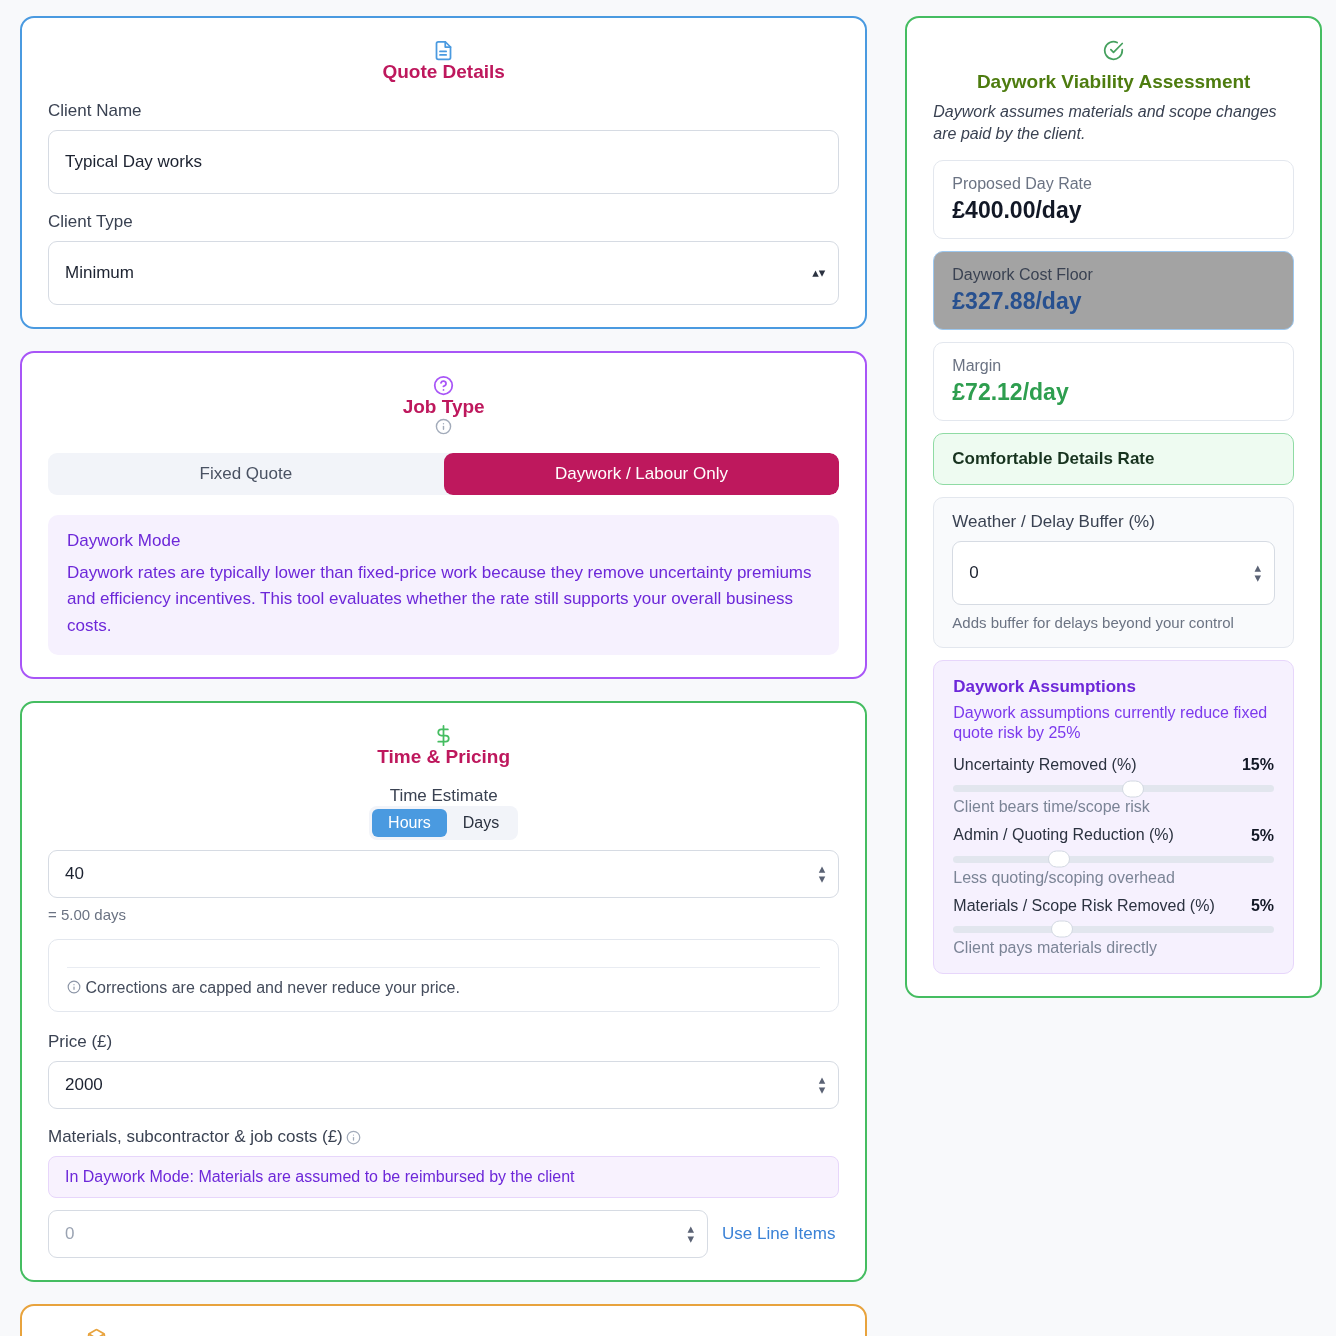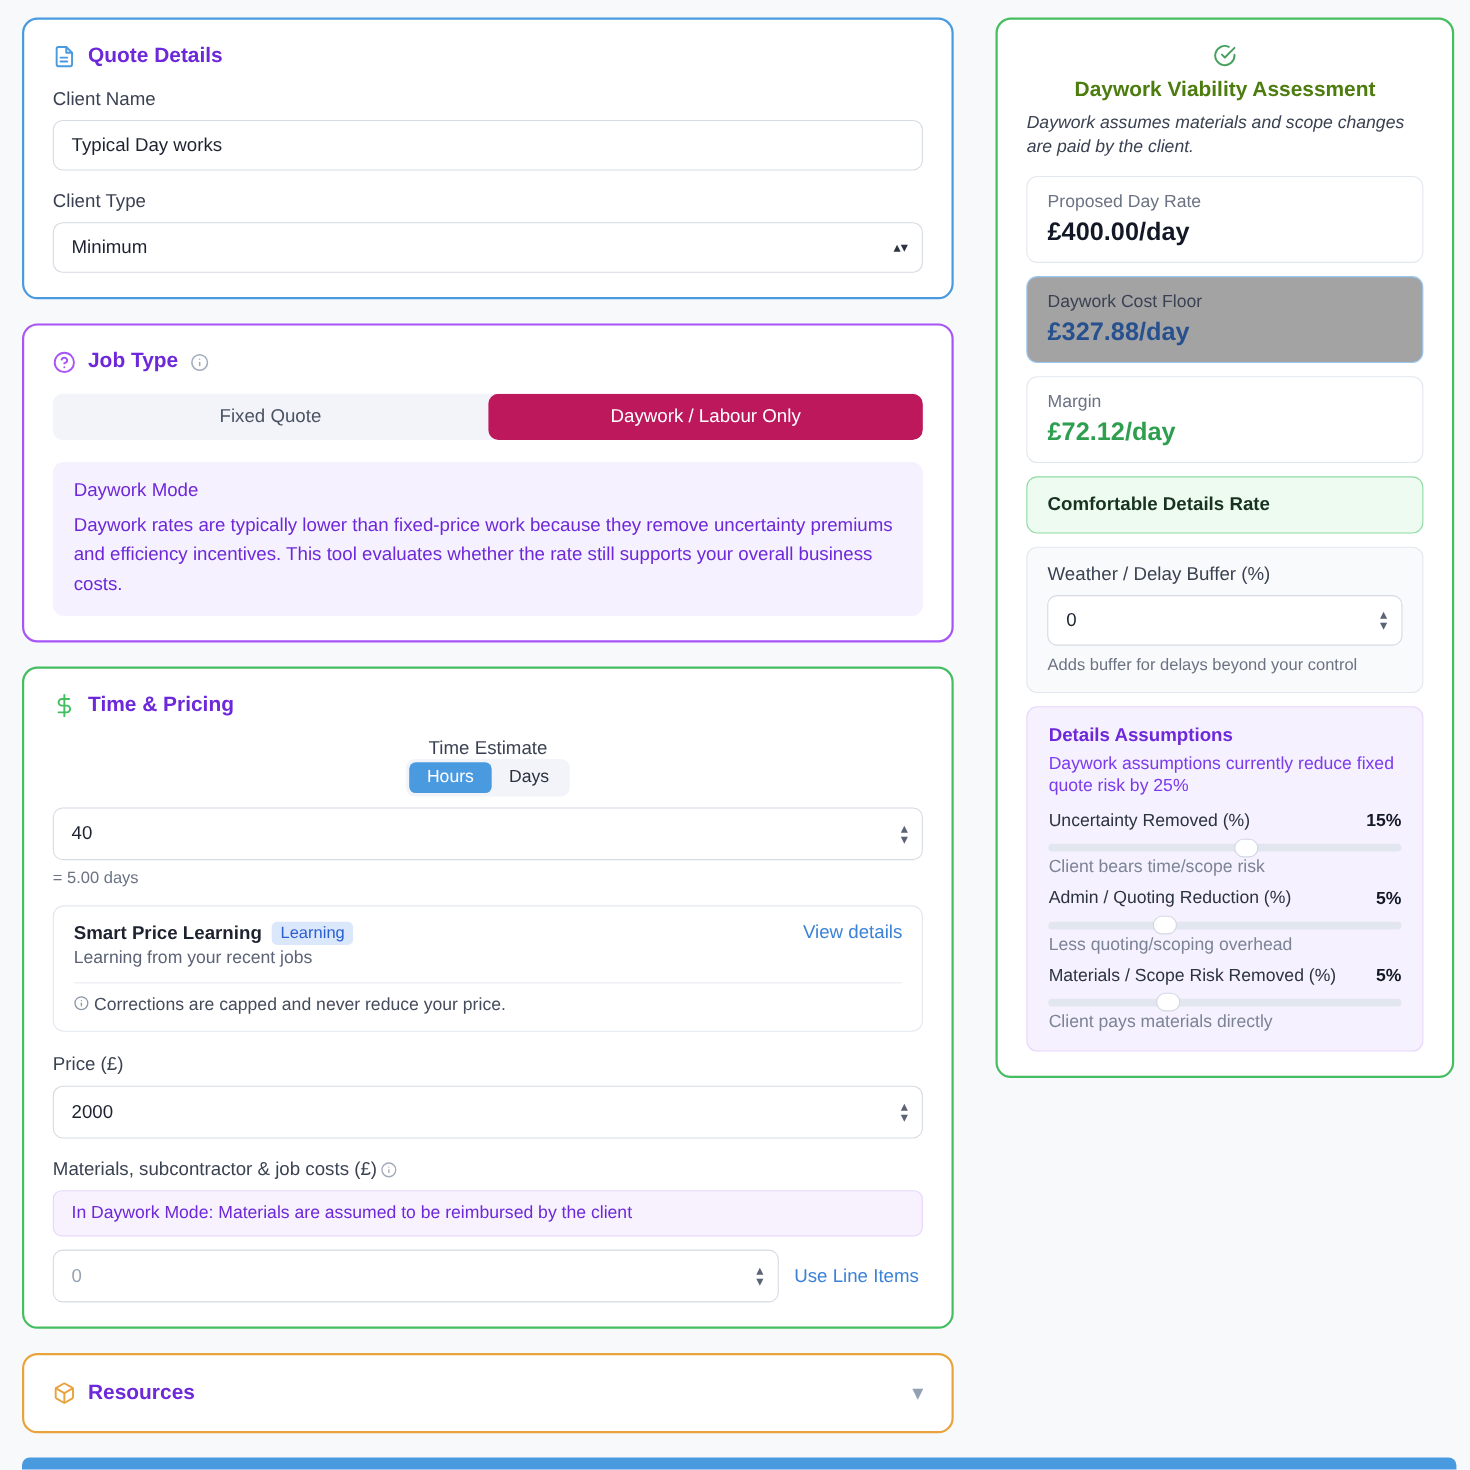--- a/index.html
+++ b/index.html
@@ -13,27 +13,27 @@
   .col-left { width: 850px; display: flex; flex-direction: column; gap: 22px; }
   .col-right { width: 418px; }
 
   
   .card { background: #fff; border-radius: 14px; padding: 22px 26px; }
   .card-blue   { border: 2px solid #4a9ae0; }
   .card-purple { border: 2px solid #a855f7; }
   .card-green  { border: 2px solid #45bd61; }
   .card-orange { border: 2px solid #e8a33d; }
 
-  .card-title { display: flex; align-items: center; gap: 11px; font-size: 19px;
-                font-weight: 700; color: #6d28d9; margin-bottom: 18px; }
+  .card-title { display: flex; align-items: center; font-size: 19px;
+                font-weight: 700; color: #be185d; margin-bottom: 18px; flex-direction: column; }
   .ico { width: 21px; height: 21px; display: inline-block; flex: none; }
 
   .field-label { font-size: 17px; color: #3a4252; margin-bottom: 9px; }
   .inp {
-    width: 100%; height: 46px; border: 1px solid #d6dbe3; border-radius: 9px;
+    width: 100%; height: 64px; border: 1px solid #d6dbe3; border-radius: 9px;
     background: #fff; padding: 0 16px; font-size: 17px; color: #1c2230;
     font-family: inherit; display: flex; align-items: center;
   }
   .inp.ph { color: #9aa3b2; }
   .inp-wrap { position: relative; }
   .spin { position: absolute; right: 14px; top: 50%; transform: translateY(-50%);
           font-size: 13px; color: #5b6375; line-height: 0.78; text-align: center; }
   .spin span { display: block; }
   .sel-arrow { position: absolute; right: 14px; top: 50%; transform: translateY(-50%);
                font-size: 13px; color: #2b3240; line-height: 0.78; text-align: center; }
@@ -187,30 +187,20 @@
       <div class="inp-wrap">
         <div class="inp" style="height:48px">40</div>
         <span class="spin">
             <span>▴</span>
             <span>▾</span>
           </span>
       </div>
       <div class="hint">= 5.00 days</div>
 
       <div class="spl">
-        <div class="spl-top">
-          <div>
-            <div class="spl-h">
-              <span>Smart Price Learning</span>
-              <span class="badge">Learning</span>
-            </div>
-            <div class="spl-sub">Learning from your recent jobs</div>
-          </div>
-          <div class="link">View details</div>
-        </div>
         <div class="spl-div"></div>
         <div class="spl-foot">
           <span class="ico" style="width:14px;height:14px;vertical-align:-1px">
             <svg viewBox="0 0 24 24" fill="none" stroke="#8c95a6" stroke-width="2" stroke-linecap="round" stroke-linejoin="round">
               <circle cx="12" cy="12" r="10"></circle>
                 <line x1="12" y1="16" x2="12" y2="12"></line>
               <line x1="12" y1="8" x2="12" y2="8"></line>
             </svg>
           </span>
           <span>Corrections are capped and never reduce your price.</span>
@@ -302,21 +292,21 @@
           <div class="inp">0</div>
           <span class="spin">
               <span>▴</span>
               <span>▾</span>
             </span>
         </div>
         <div class="f">Adds buffer for delays beyond your control</div>
       </div>
 
       <div class="assume">
-        <div class="h">Details Assumptions</div>
+        <div class="h">Daywork Assumptions</div>
         <div class="s">Daywork assumptions currently reduce fixed quote risk by 25%</div>
 
         <div>
           <div class="sl-row">
             <span class="sl-lab">Uncertainty Removed (%)</span>
             <span class="sl-val">15%</span>
           </div>
           <div class="track">
             <div class="thumb" id="t0" style="left: 56%;"></div>
           </div>

